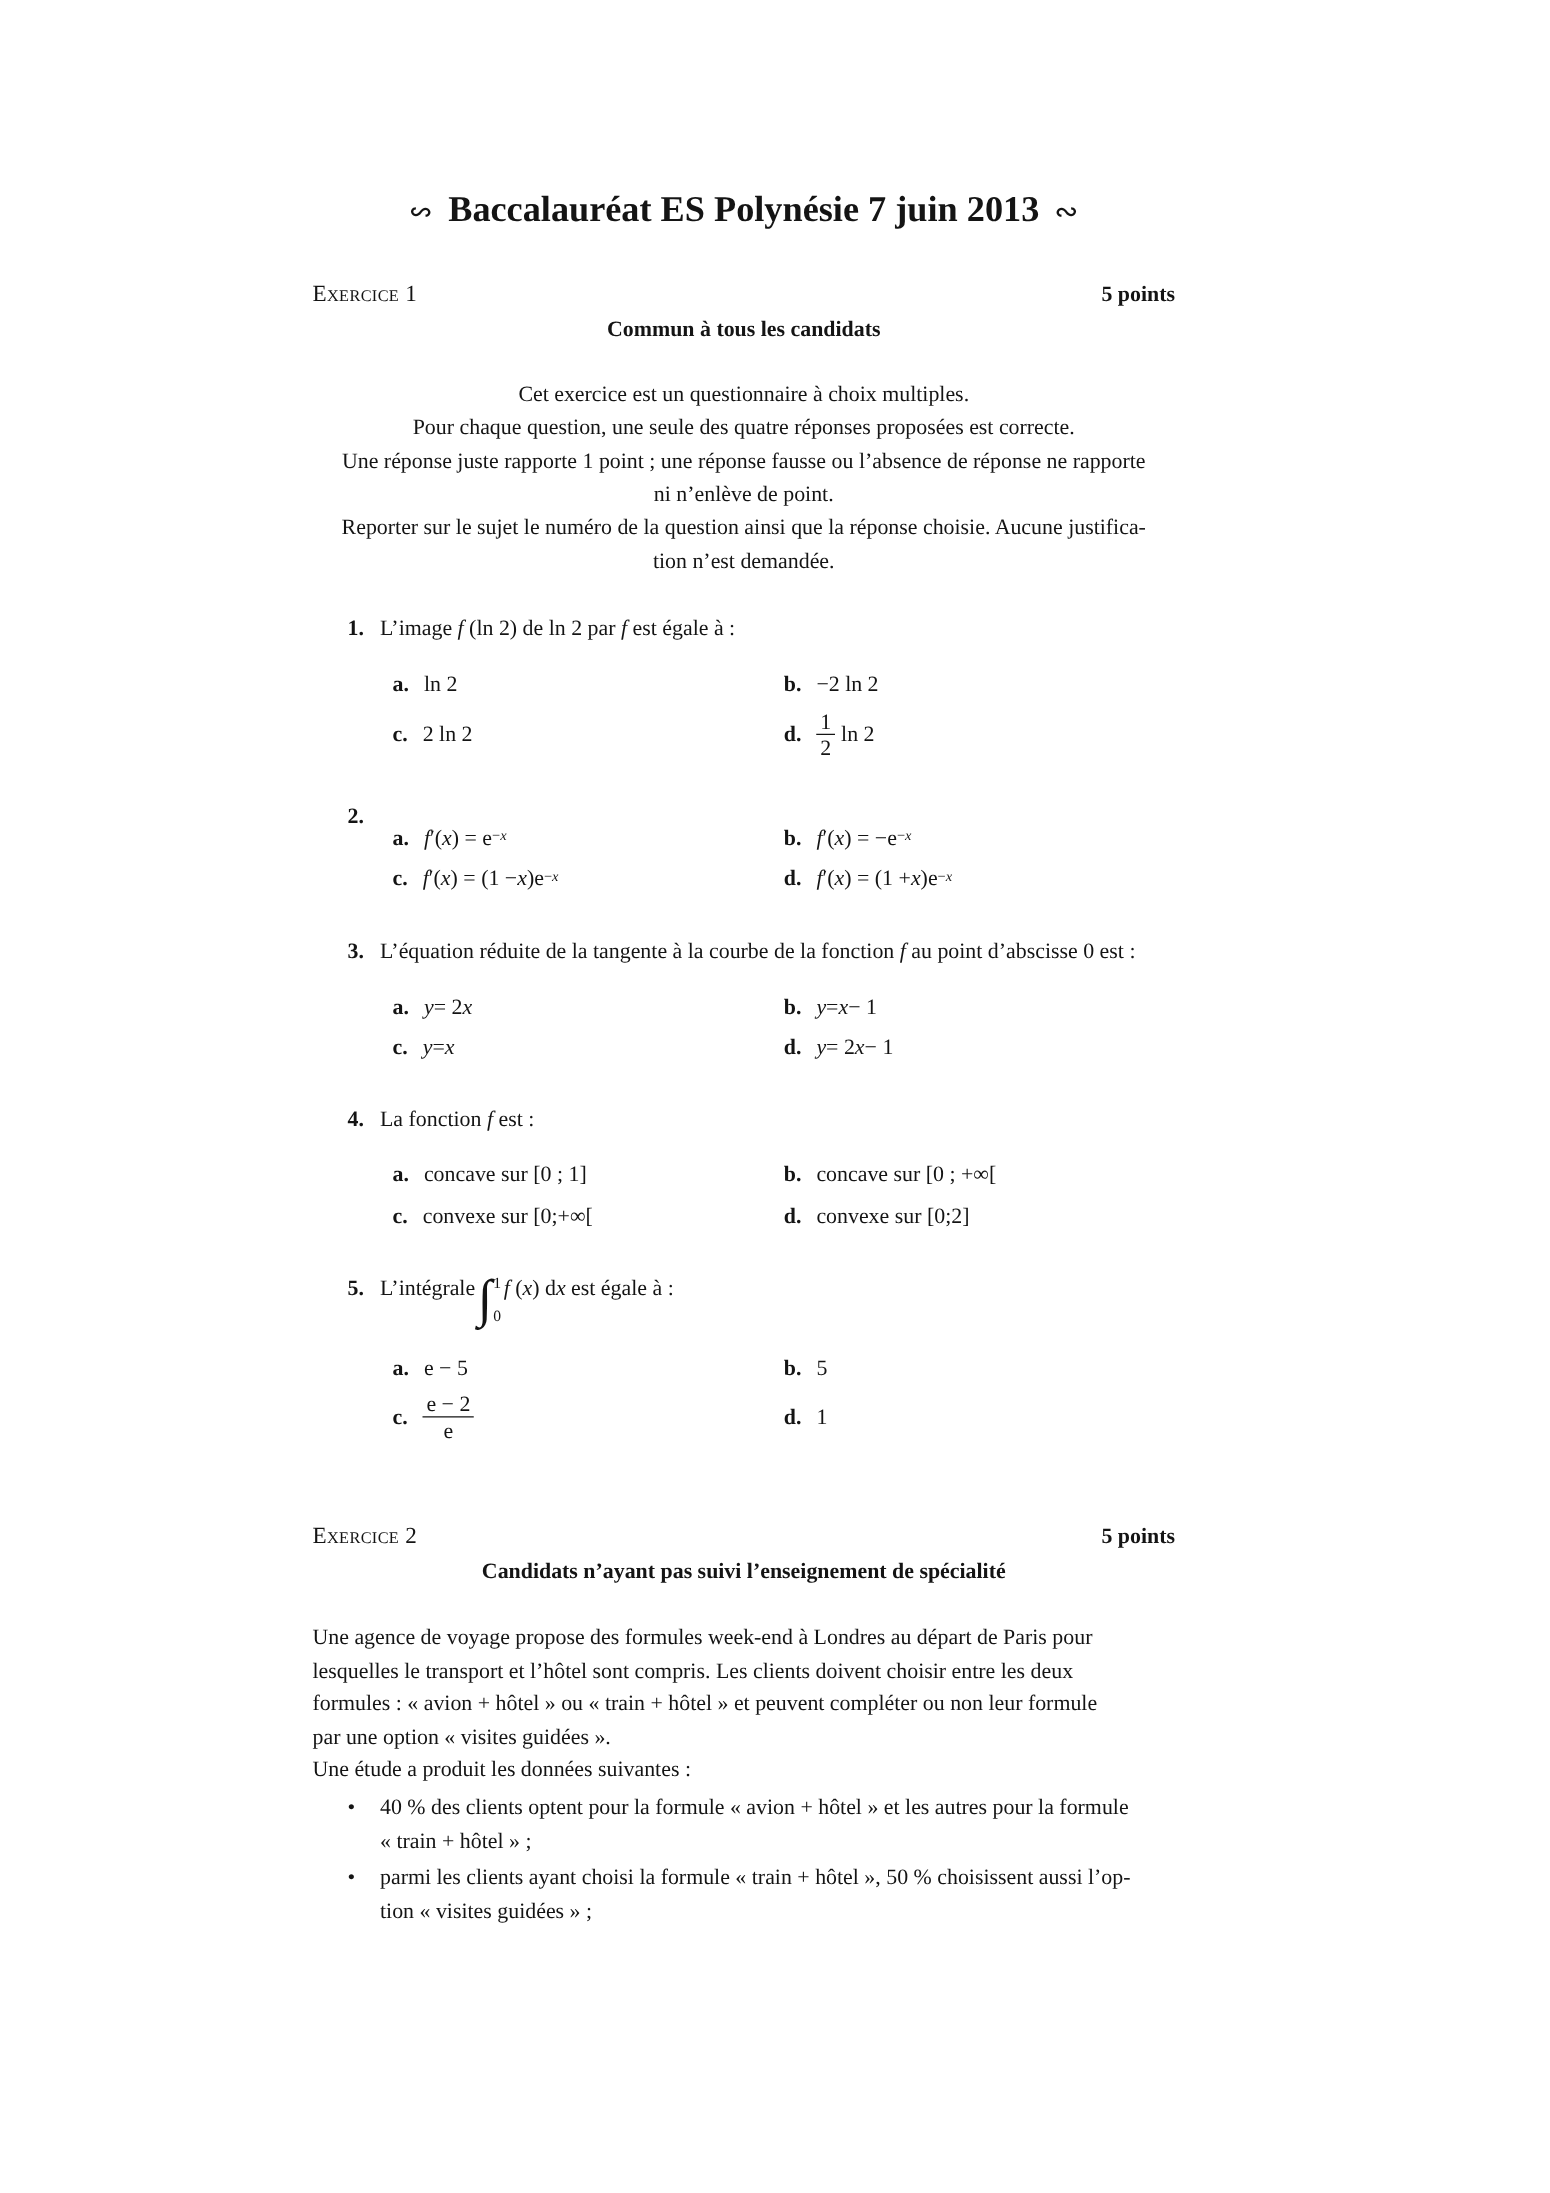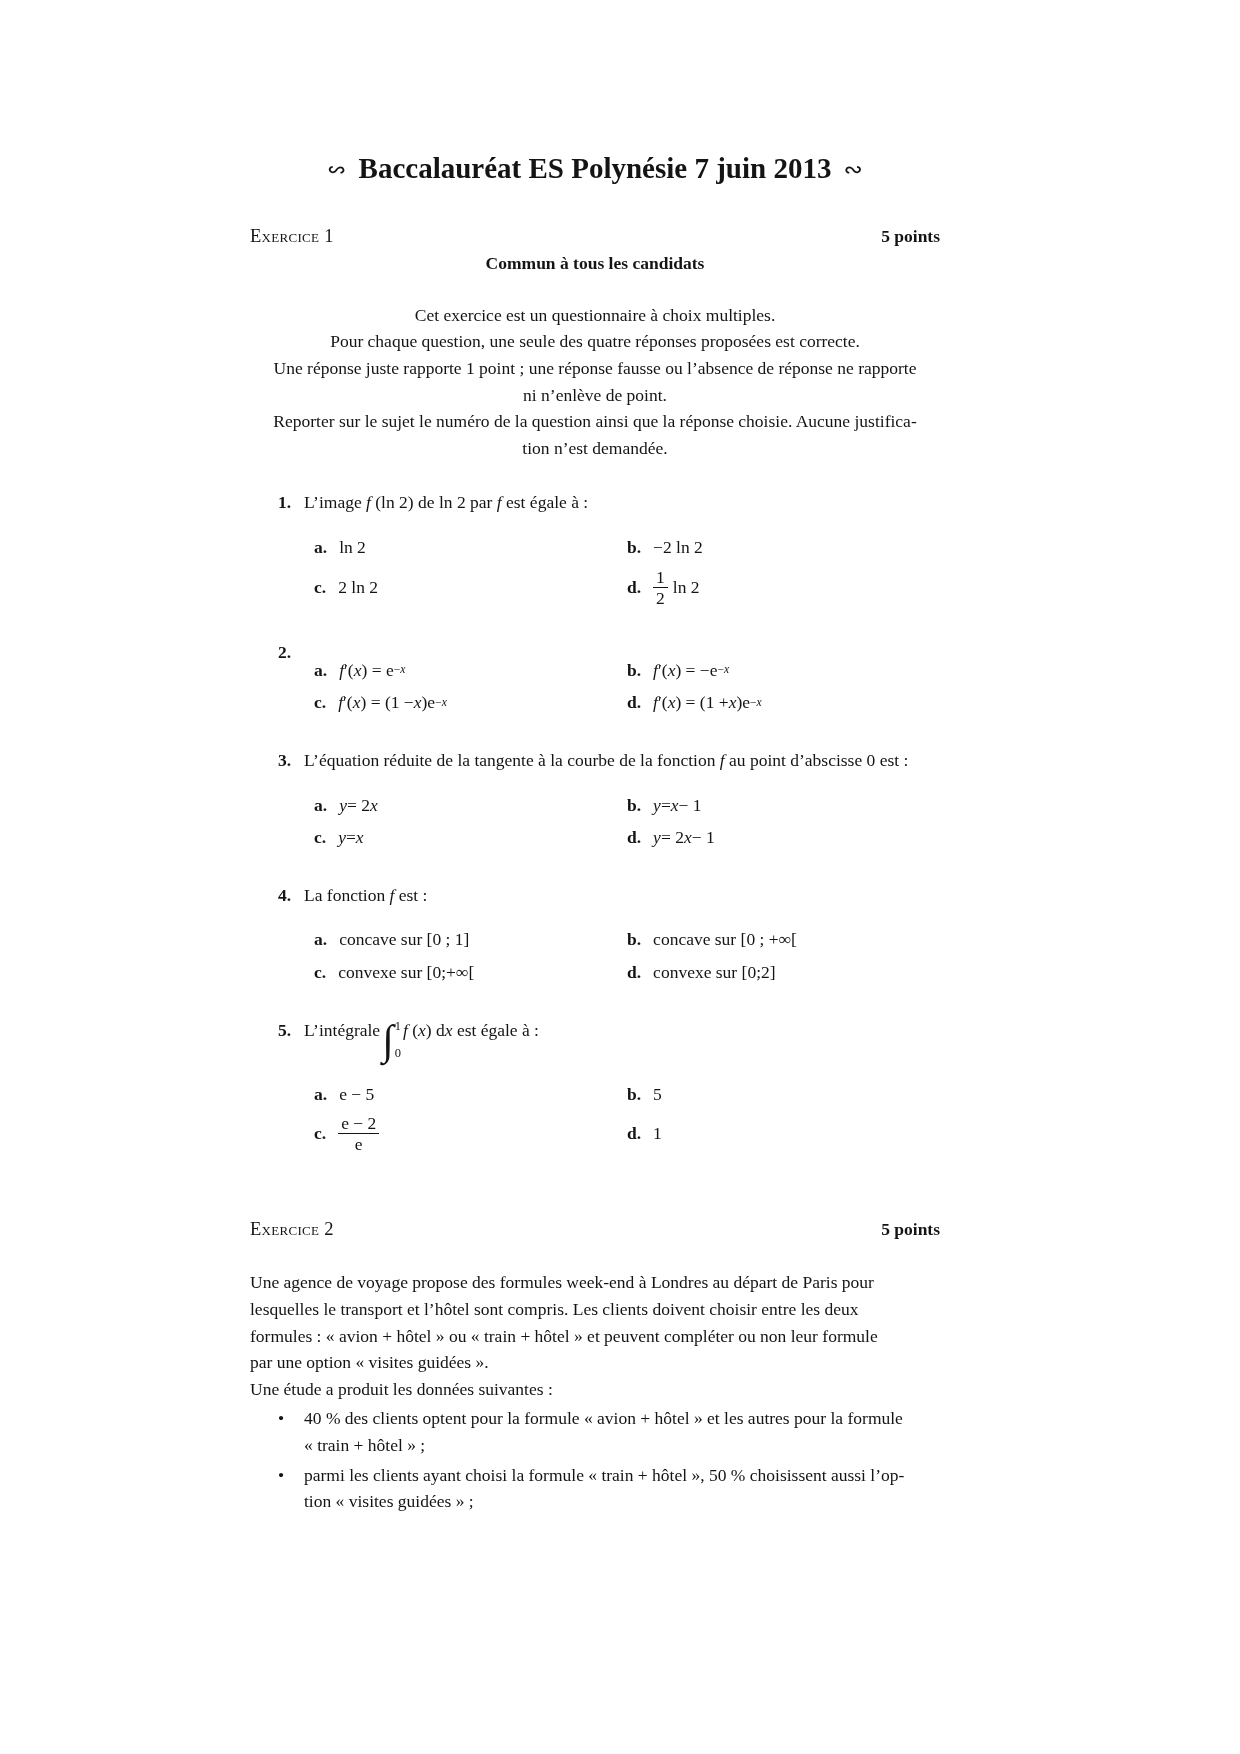--- a/index.html
+++ b/index.html
@@ -288,20 +288,21 @@
         </div>
       </div>
     </div>
   </section>
 
   <section class="ex2">
     <div class="ex-header">
       <span class="sc">Exercice 2</span>
       <span class="pts">5 points</span>
     </div>
+    <div class="ex-subtitle">Candidats n’ayant pas suivi l’enseignement de spécialité</div>
 
     <p class="para">Une agence de voyage propose des formules week-end à Londres au départ de Paris pour
 lesquelles le transport et l’hôtel sont compris. Les clients doivent choisir entre les deux
 formules : « avion + hôtel » ou « train + hôtel » et peuvent compléter ou non leur formule
 par une option « visites guidées ».
 Une étude a produit les données suivantes :</p>
 
     <ul class="bullets">
       <li>
         <span class="bullet-dot">•</span>

